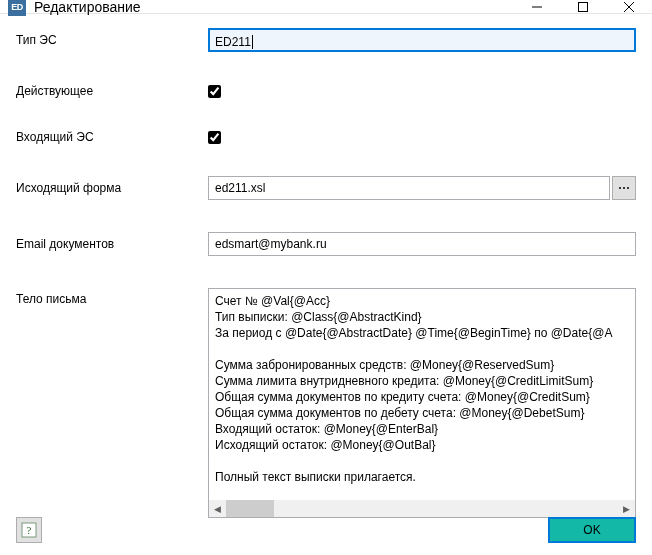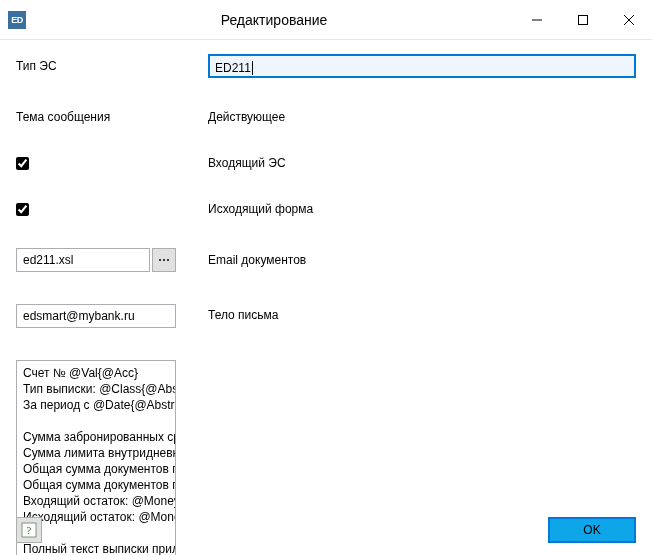--- a/index.html
+++ b/index.html
@@ -7,25 +7,24 @@
     margin: 0;
     font-family: "Segoe UI", Tahoma, sans-serif;
     font-size: 12px;
     background: #fff;
     color: #000;
     width: 652px;
     height: 555px;
     overflow: hidden;
   }
   .titlebar {
-    height: 40px;
+    height: 14px;
     display: flex;
     align-items: center;
     border-bottom: 1px solid #e5e5e5;
-    text-align: center;
   }
   .titlebar-icon {
     width: 18px; height: 18px;
     margin-left: 8px;
     background: #3B6FA0;
     color: #fff;
     display: flex;
     align-items: center;
     justify-content: center;
     font-size: 9px;
@@ -157,21 +156,21 @@
     background: #e1e1e1;
     display: flex;
     align-items: center;
     justify-content: center;
   }
   .footer-spacer { flex: 1; }
   .btn {
     min-width: 88px;
     height: 26px;
     border: 1px solid #adadad;
-    background: #0ea5e9;
+    background: #14b8a6;
     font: inherit;
     padding: 0 14px;
     margin-left: 10px;
     display: flex;
     align-items: center;
     justify-content: center;
   }
   .btn.default {
     border-color: #0078d7;
     box-shadow: inset 0 0 0 1px #0078d7;
@@ -212,21 +211,20 @@
 
 <div class="client">
   <div class="form">
 
     <div class="label">Тип ЭС</div>
     <div class="text-input focus" style="display:flex;align-items:flex-end;">
       <span>ED211</span>
         <span class="caret"></span>
     </div>
 
-    <div class="label">Тема сообщения</div>
 
     <div class="label">Действующее</div>
     <div class="cb-cell">
         <input type="checkbox" class="checkbox" checked="" style="">
       </div>
 
     <div class="label">Входящий ЭС</div>
     <div class="cb-cell">
         <input type="checkbox" class="checkbox" checked="" style="">
       </div>

